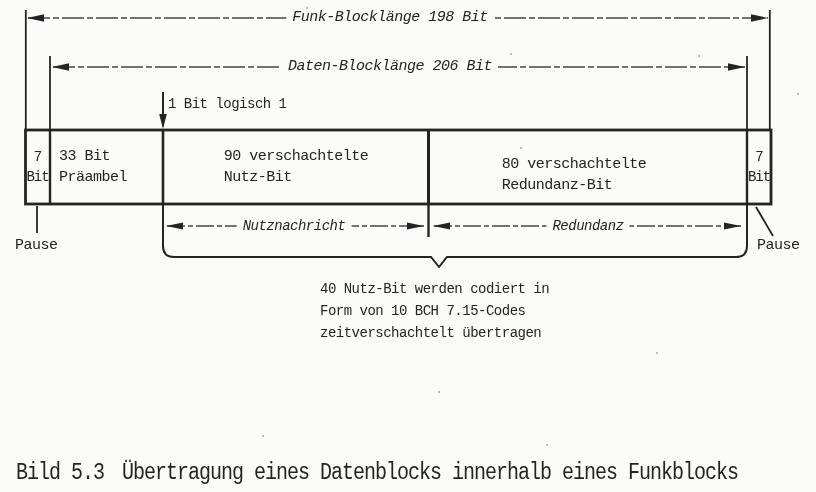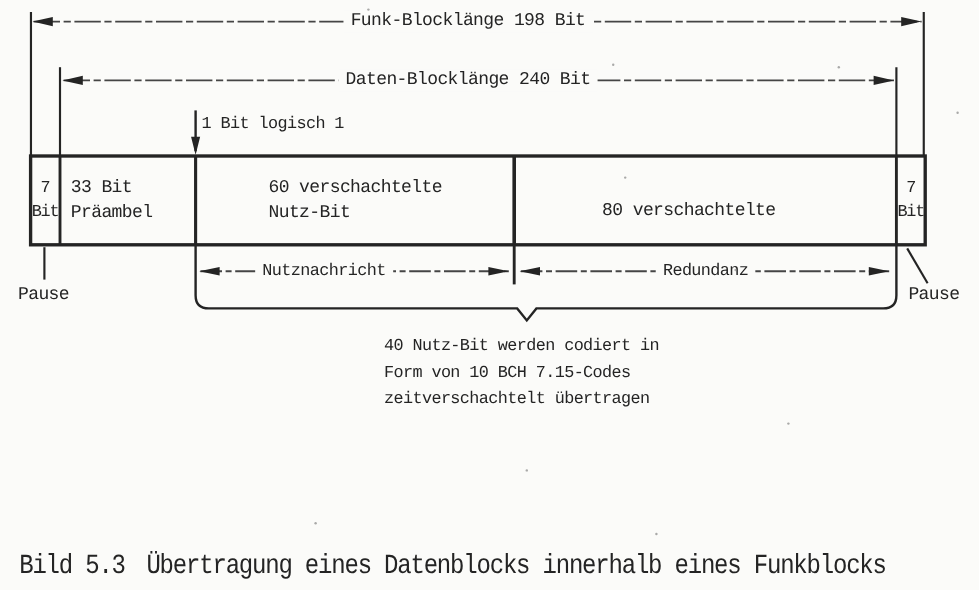--- a/index.html
+++ b/index.html
@@ -18,21 +18,21 @@
   }
   svg.lines{position:absolute;left:0;top:0;}
   .lbl{
     position:absolute;
     white-space:nowrap;
     font-size:15px;
     line-height:18px;
     color:var(--ink);
     letter-spacing:-0.5px;
   }
-  .lbl.bg{background:var(--paper);padding:0 6px;}
+  .lbl.bg{background:var(--paper);padding:0 6px;font-style:italic;}
   .lbl.ctr{transform:translate(-50%,-50%);}
   .lbl.sm{font-size:14px;}
   .cell{
     position:absolute;
     top:130px;height:74px;
     display:flex;align-items:center;justify-content:center;
   }
   .cell .cell-text{
     text-align:left;
     font-size:15px;line-height:21px;
@@ -100,58 +100,59 @@
     <polygon points="424,226 407,222.4 407,229.6" fill="var(--ink)"></polygon>
 
     <line x1="434" y1="226" x2="741" y2="226" stroke="var(--faded)" stroke-width="1.6" stroke-dasharray="18 3 5 3"></line>
     <polygon points="433,226 450,222.4 450,229.6" fill="var(--ink)"></polygon>
     <polygon points="741,226 724,222.4 724,229.6" fill="var(--ink)"></polygon>
 
     <path d="M163,205 L163,246 Q163,257 174,257 L431,257 L439,267 L447,257 L736,257 Q747,257 747,246 L747,205" fill="none" stroke="var(--ink)" stroke-width="2"></path>
   </svg>
 
   <div class="lbl bg ctr" style="left:390px;top:18px;">Funk-Blocklänge 198 Bit</div>
-  <div class="lbl bg ctr" style="left:390px;top:67px;">Daten-Blocklänge 240 Bit</div>
+  <div class="lbl bg ctr" style="left:390px;top:67px;">Daten-Blocklänge 206 Bit</div>
 
   <div class="lbl sm" style="left:168px;top:95px;">1 Bit logisch 1</div>
 
   <div class="cell narrow" style="left:25px;width:25px;">
     <div class="cell-text">
       <div>7</div>
       <div>Bit</div>
     </div>
   </div>
   <div class="cell" style="left:50px;width:95px;justify-content:flex-start;">
     <div class="cell-text" style="padding-left:9px;">
       <div>33 Bit</div>
       <div>Präambel</div>
     </div>
   </div>
   <div class="cell" style="left:163px;width:266px;">
     <div class="cell-text">
-      <div>60 verschachtelte</div>
+      <div>90 verschachtelte</div>
       <div>Nutz-Bit</div>
     </div>
   </div>
   <div class="cell" style="left:429px;width:318px;">
     <div class="cell-text" style="margin-right:28px;margin-top:16px;">
       <div>80 verschachtelte</div>
+      <div>Redundanz-Bit</div>
     </div>
   </div>
   <div class="cell narrow" style="left:747px;width:24px;">
     <div class="cell-text">
       <div>7</div>
       <div>Bit</div>
     </div>
   </div>
 
   <div class="lbl" style="left:15px;top:237px;">Pause</div>
   <div class="lbl" style="left:757px;top:237px;">Pause</div>
 
-  <div class="lbl sm bg ctr" style="left:270px;top:226px;">Nutznachricht</div>
+  <div class="lbl sm bg ctr" style="left:294px;top:226px;">Nutznachricht</div>
   <div class="lbl sm bg ctr" style="left:588px;top:226px;">Redundanz</div>
 
   <div class="annotation">
     <div>40 Nutz-Bit werden codiert in</div>
     <div>Form von 10 BCH 7.15-Codes</div>
     <div>zeitverschachtelt übertragen</div>
   </div>
 
   <div class="caption">
     <span class="fig-label">Bild 5.3</span><span>Übertragung eines Datenblocks innerhalb eines Funkblocks</span>

